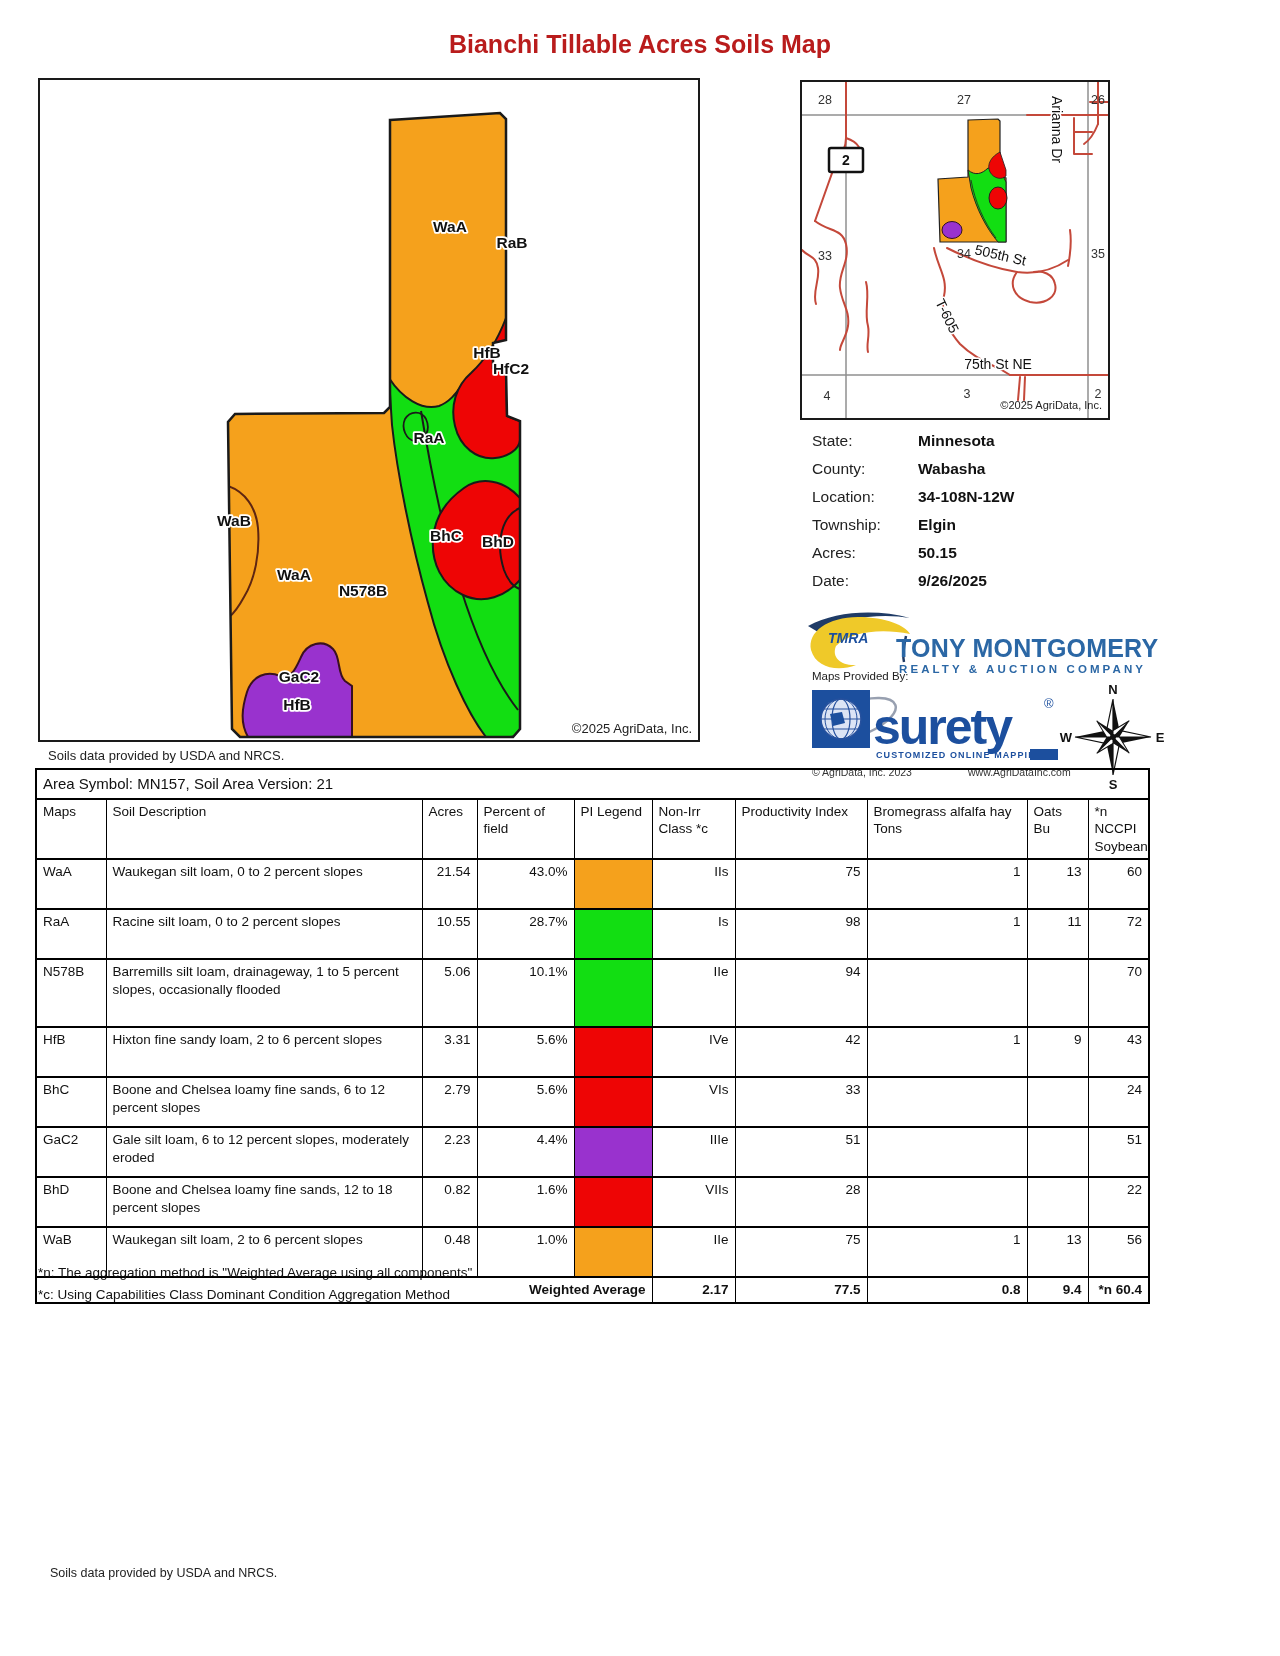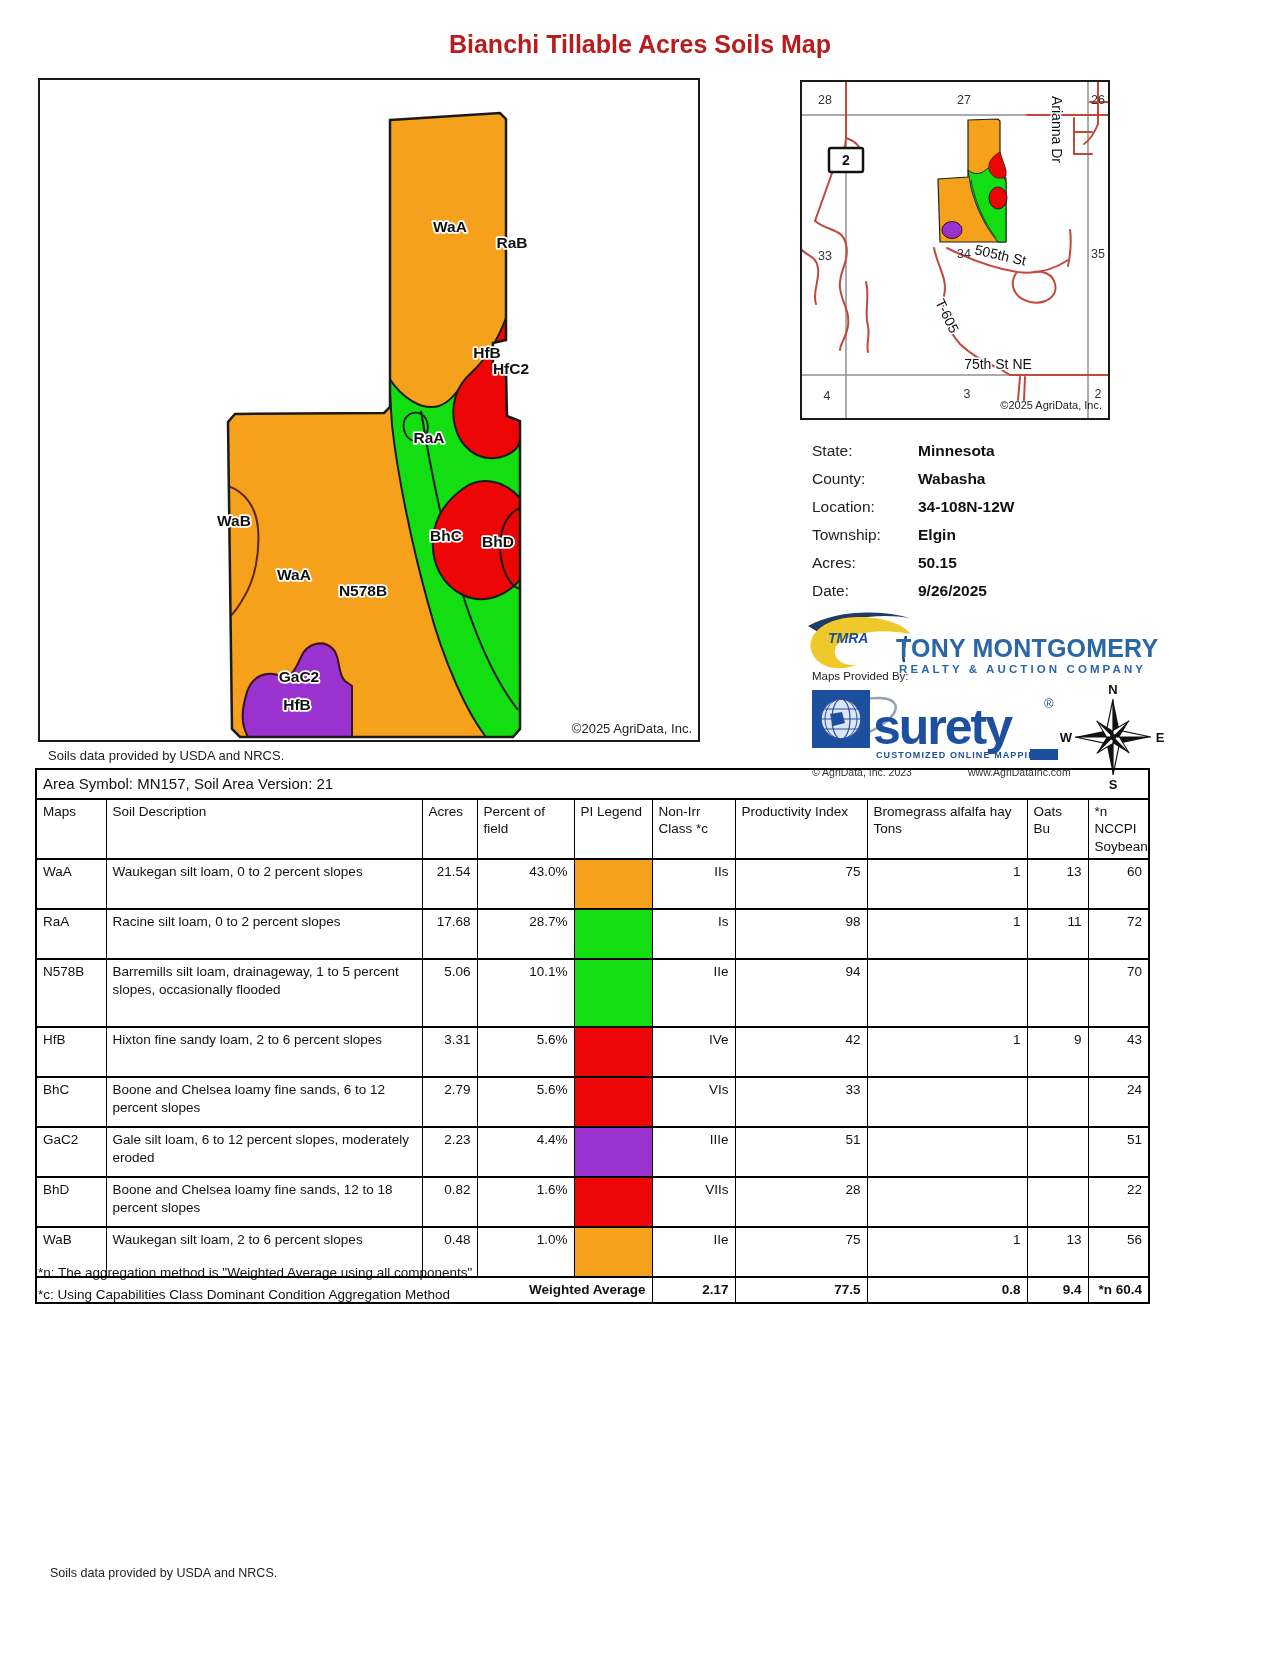--- a/index.html
+++ b/index.html
@@ -22,21 +22,21 @@
   #locator-box{left:800px;top:80px;width:306px;height:336px;border:2px solid #1a1a1a;background:#fff;}
   #locator-box svg{display:block;width:100%;height:100%;}
   .grid{stroke:var(--grid_gray);stroke-width:1.5;fill:none;}
   .road{stroke:var(--road_red);stroke-width:2;fill:none;stroke-linecap:round;}
   .sec-num{font-size:12.5px;fill:#333;text-anchor:middle;}
   .loc-label{font-size:14px;paint-order:stroke;stroke:#fff;stroke-width:3px;stroke-linejoin:round;fill:#111;}
   .loc-copy{font-size:11px;fill:#222;text-anchor:end;}
 
   
   #info{left:812px;top:432px;width:300px;font-size:15.5px;}
-  .info-row{display:flex;height:28px;align-items:flex-end;}
+  .info-row{display:flex;height:28px;align-items:flex-start;}
   .info-label{width:106px;color:#222;}
   .info-value{font-weight:bold;color:#111;}
 
   
   #tmra-swoosh{left:806px;top:608px;width:128px;height:66px;}
   #tm-line1{left:896px;top:634px;font-size:25px;font-weight:bold;color:var(--brand_blue);letter-spacing:.2px;}
   #tm-line2{left:899px;top:663px;font-size:11.5px;font-weight:bold;color:var(--brand_blue);letter-spacing:3.1px;}
   #maps-provided{left:812px;top:670px;font-size:11.5px;color:#222;}
   #surety-svg{left:812px;top:686px;width:300px;height:80px;}
   #surety-copy-left{left:812px;top:766px;font-size:10.5px;color:#333;}
@@ -286,21 +286,21 @@
       <td class="legend-cell" style="background: rgb(245, 161, 28);"></td>
       <td class="num">IIs</td>
       <td class="num">75</td>
       <td class="num">1</td>
       <td class="num">13</td>
       <td class="num">60</td>
     </tr>
           <tr class="short">
       <td>RaA</td>
       <td>Racine silt loam, 0 to 2 percent slopes</td>
-      <td class="num">17.68</td>
+      <td class="num">10.55</td>
       <td class="num">28.7%</td>
       <td class="legend-cell" style="background: rgb(18, 222, 18);"></td>
       <td class="num">Is</td>
       <td class="num">98</td>
       <td class="num">1</td>
       <td class="num">11</td>
       <td class="num">72</td>
     </tr>
           <tr class="tall">
       <td>N578B</td>

